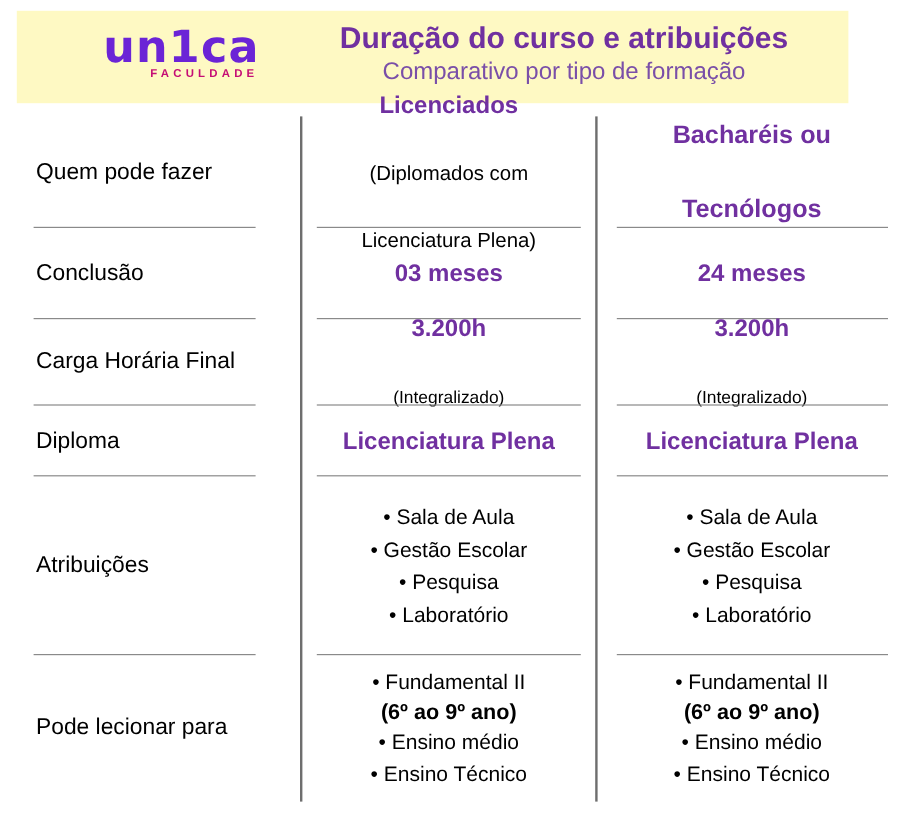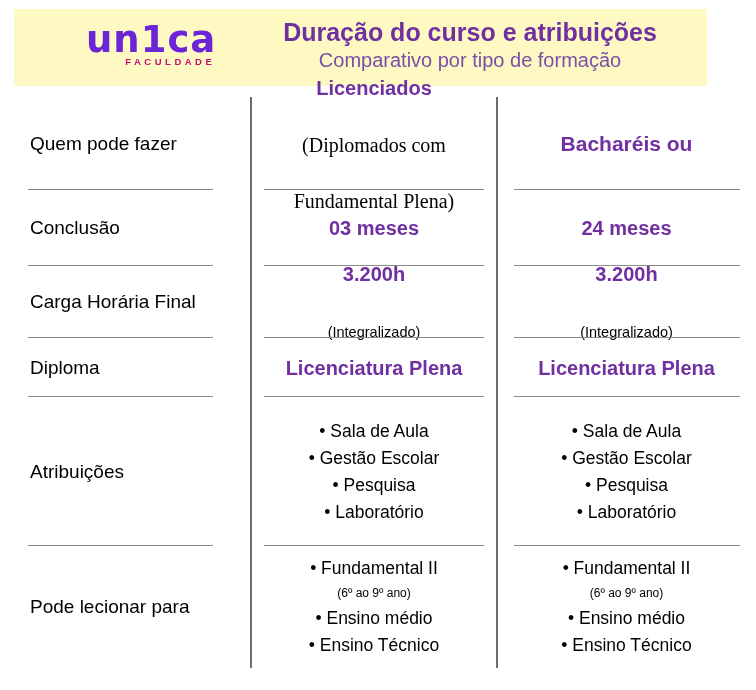--- a/index.html
+++ b/index.html
@@ -52,24 +52,24 @@
   .label-cell { align-items:flex-start; text-align:right; padding-left:30px; }
 
   .rule { position:absolute; bottom:0; height:1px; background:#8a8a8a; }
   .label-cell .rule { left:28px; width:185px; }
   .colb .rule { left:50%; margin-left:-110px; width:220px; }
   .colc .rule { left:50%; margin-left:-113px; width:226px; }
 
   .row-label { font-size:19px; color:#000; line-height:24px; }
   .ph { font-size:20px; font-weight:bold; color:#7030A0; line-height:26px; }
   .ph-big { font-size:21px; font-weight:bold; color:#7030A0; line-height:30px; }
-  .sub { font-size:20px; color:#000; line-height:24px;font-family:Liberation Serif, serif; }
+  .sub { font-size:17px; color:#000; line-height:24px; }
   .note { font-size:14.5px; color:#000; line-height:22px; margin-top:2px; }
   .bullets { font-size:17.5px; line-height:27px; color:#000; }
-  .bullets .small-note { font-size:12px; line-height:23px; }
+  .bullets .small-note { font-size:18px; line-height:23px;font-weight:bold; }
 </style>
 </head>
 <body>
 
 <div class="header">
   <div class="logo">
     <div class="logo-wordmark">un1ca</div>
     <div class="logo-tagline">FACULDADE</div>
   </div>
   <div class="titles">
@@ -83,25 +83,26 @@
 
 <div class="table">
 
   <div class="cell label-cell">
     <div class="row-label">Quem pode fazer</div>
     <div class="rule"></div>
   </div>
   <div class="cell colb">
     <div class="ph">Licenciados</div>
     <div class="sub">(Diplomados com</div>
-    <div class="sub">Fundamental Plena)</div>
+    <div class="sub">Licenciatura Plena)</div>
     <div class="rule"></div>
   </div>
   <div class="cell colc">
     <div class="ph-big">Bacharéis ou</div>
+    <div class="ph-big">Tecnólogos</div>
     <div class="rule"></div>
   </div>
 
   <div class="cell label-cell">
     <div class="row-label">Conclusão</div>
     <div class="rule"></div>
   </div>
   <div class="cell colb">
     <div class="ph">03 meses</div>
     <div class="rule"></div>

